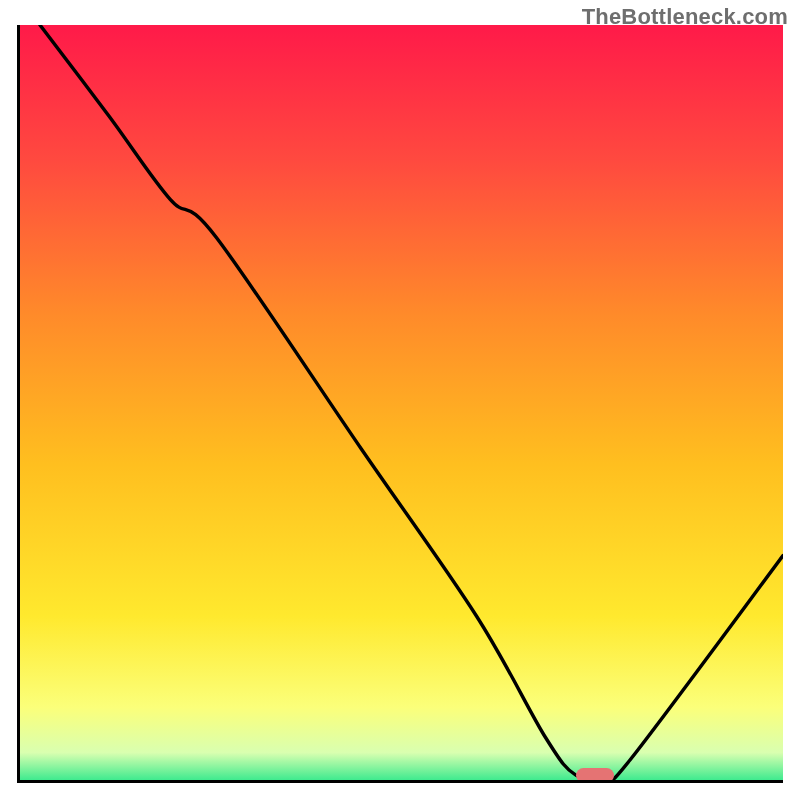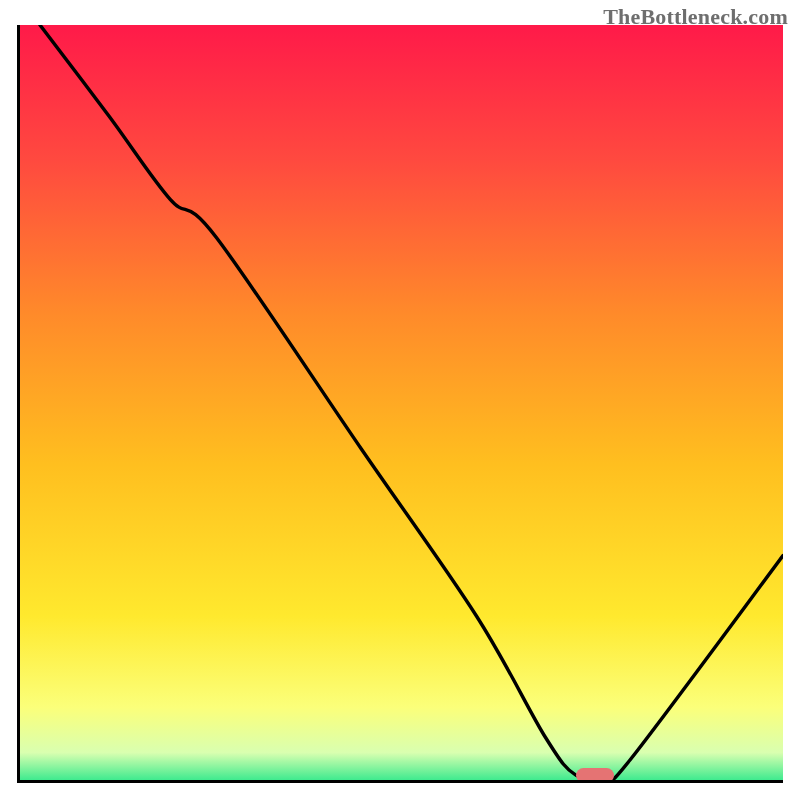--- a/index.html
+++ b/index.html
@@ -7,21 +7,20 @@
     padding: 0;
     width: 800px;
     height: 800px;
     background: #ffffff;
     font-family: Arial, Helvetica, sans-serif;
   }
   .container {
     position: relative;
     width: 800px;
     height: 800px;
-    font-family: Liberation Serif, serif;
   }
   .watermark {
     position: absolute;
     top: 4px;
     right: 12px;
     font-size: 22px;
     font-weight: 600;
     color: #6e6e6e;
     letter-spacing: 0.2px;
   }

